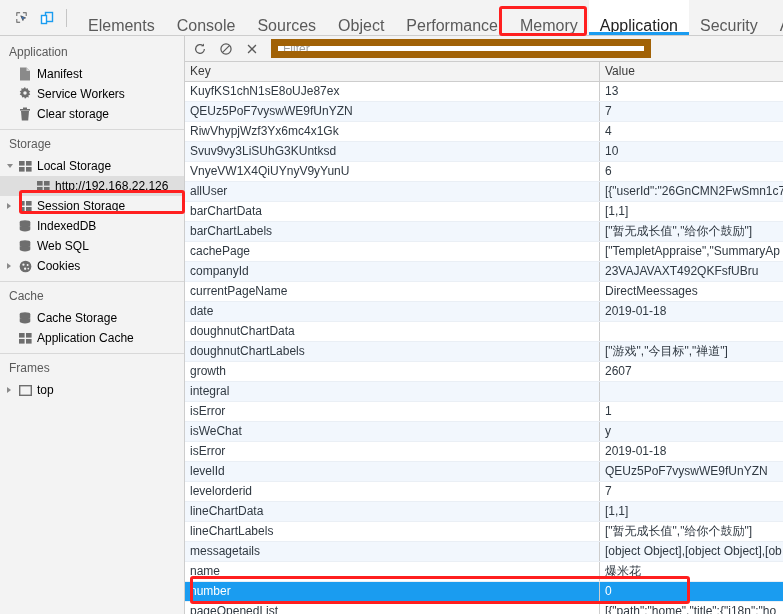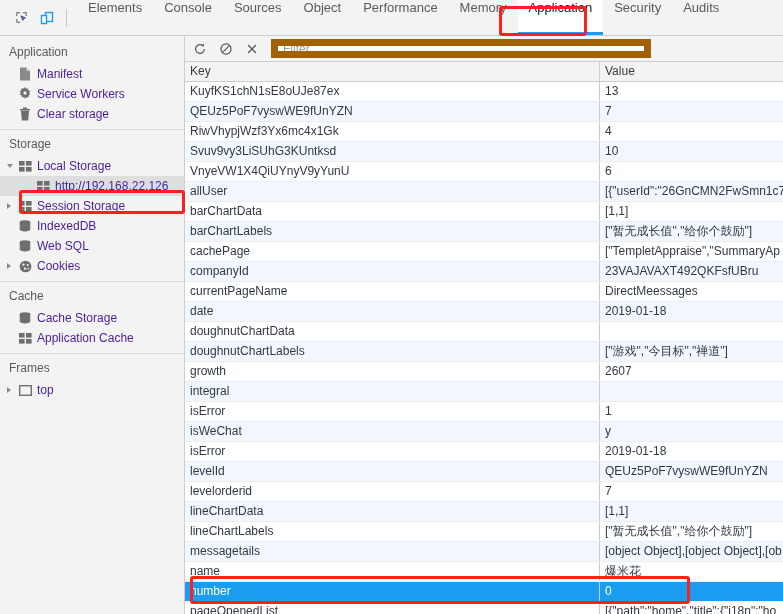--- a/index.html
+++ b/index.html
@@ -56,23 +56,23 @@
     background: #c5c5c5;
     margin: 0 6px;
     align-self: center;
   }
   .tabs {
     display: flex;
     align-items: stretch;
   }
   .tab {
     display: flex;
-    align-items: flex-start;
+    align-items: flex-end;
     padding: 0 11px;
-    font-size: 13px;
+    font-size: 16px;
     color: #5a5a5a;
     cursor: pointer;
     position: relative;
     white-space: nowrap;
   }
   .tab.active {
     background: #ffffff;
     color: #222;
   }
   .tab.active::after {
@@ -110,21 +110,21 @@
     height: 1px;
     background: #d8d8d8;
     margin: 5px 0 4px 0;
   }
   .tree-item {
     display: flex;
     align-items: center;
     height: 20px;
     padding-left: 18px;
     font-size: 12px;
-    color: #4c1d95;
+    color: #000000;
     cursor: pointer;
     position: relative;
     white-space: nowrap;
   }
   .tree-item.indent1 { padding-left: 18px; }
   .tree-item.indent2 { padding-left: 36px; }
   .tree-item.selected { background: #dedede; }
   .arrow {
     position: absolute;
     left: 7px;

